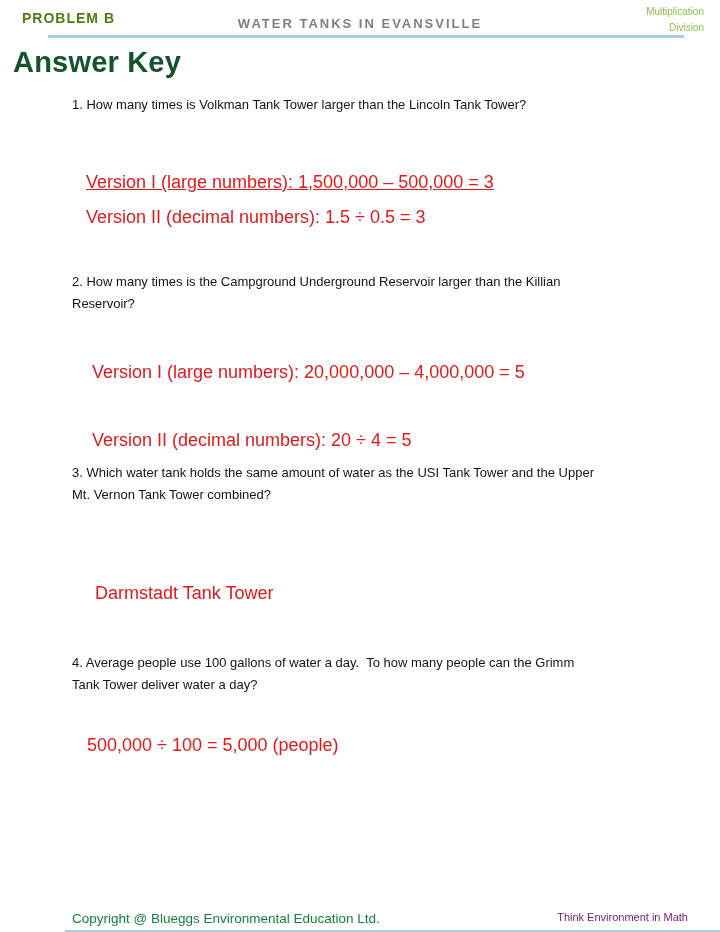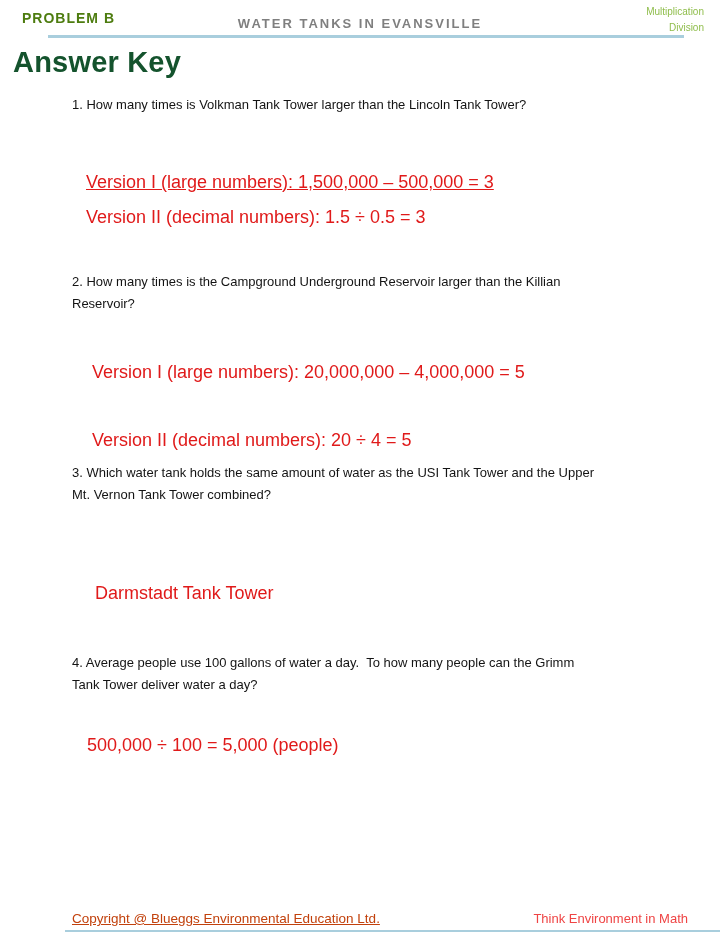--- a/index.html
+++ b/index.html
@@ -58,25 +58,25 @@
   .a1-1 { left: 86px; top: 172px; text-decoration: underline; }
   .a1-2 { left: 86px; top: 207px; }
   .a2-1 { left: 92px; top: 354px; margin-top: 8px; }
   .a2-2 { left: 92px; top: 390px; margin-top: 40px; }
   .a3-1 { left: 95px; top: 559px; margin-top: 24px; }
   .a4-1 { left: 87px; top: 735px; }
 
   
   .footer-left {
     position: absolute; left: 72px; top: 911px;
-    font-size: 13.5px; color: #c2410c; text-decoration: underline;
+    font-size: 13.5px; color: #15803d;
   }
   .footer-right {
     position: absolute; right: 32px; top: 911px;
-    font-size: 13px; color: #ef4444;
+    font-size: 11px; color: #701a75;
   }
   .rule-bottom {
     position: absolute; left: 65px; bottom: 0px;
     width: 655px; height: 2px; background: #a9cedd;
   }
 </style>
 </head>
 <body>
 
 <div class="page">

